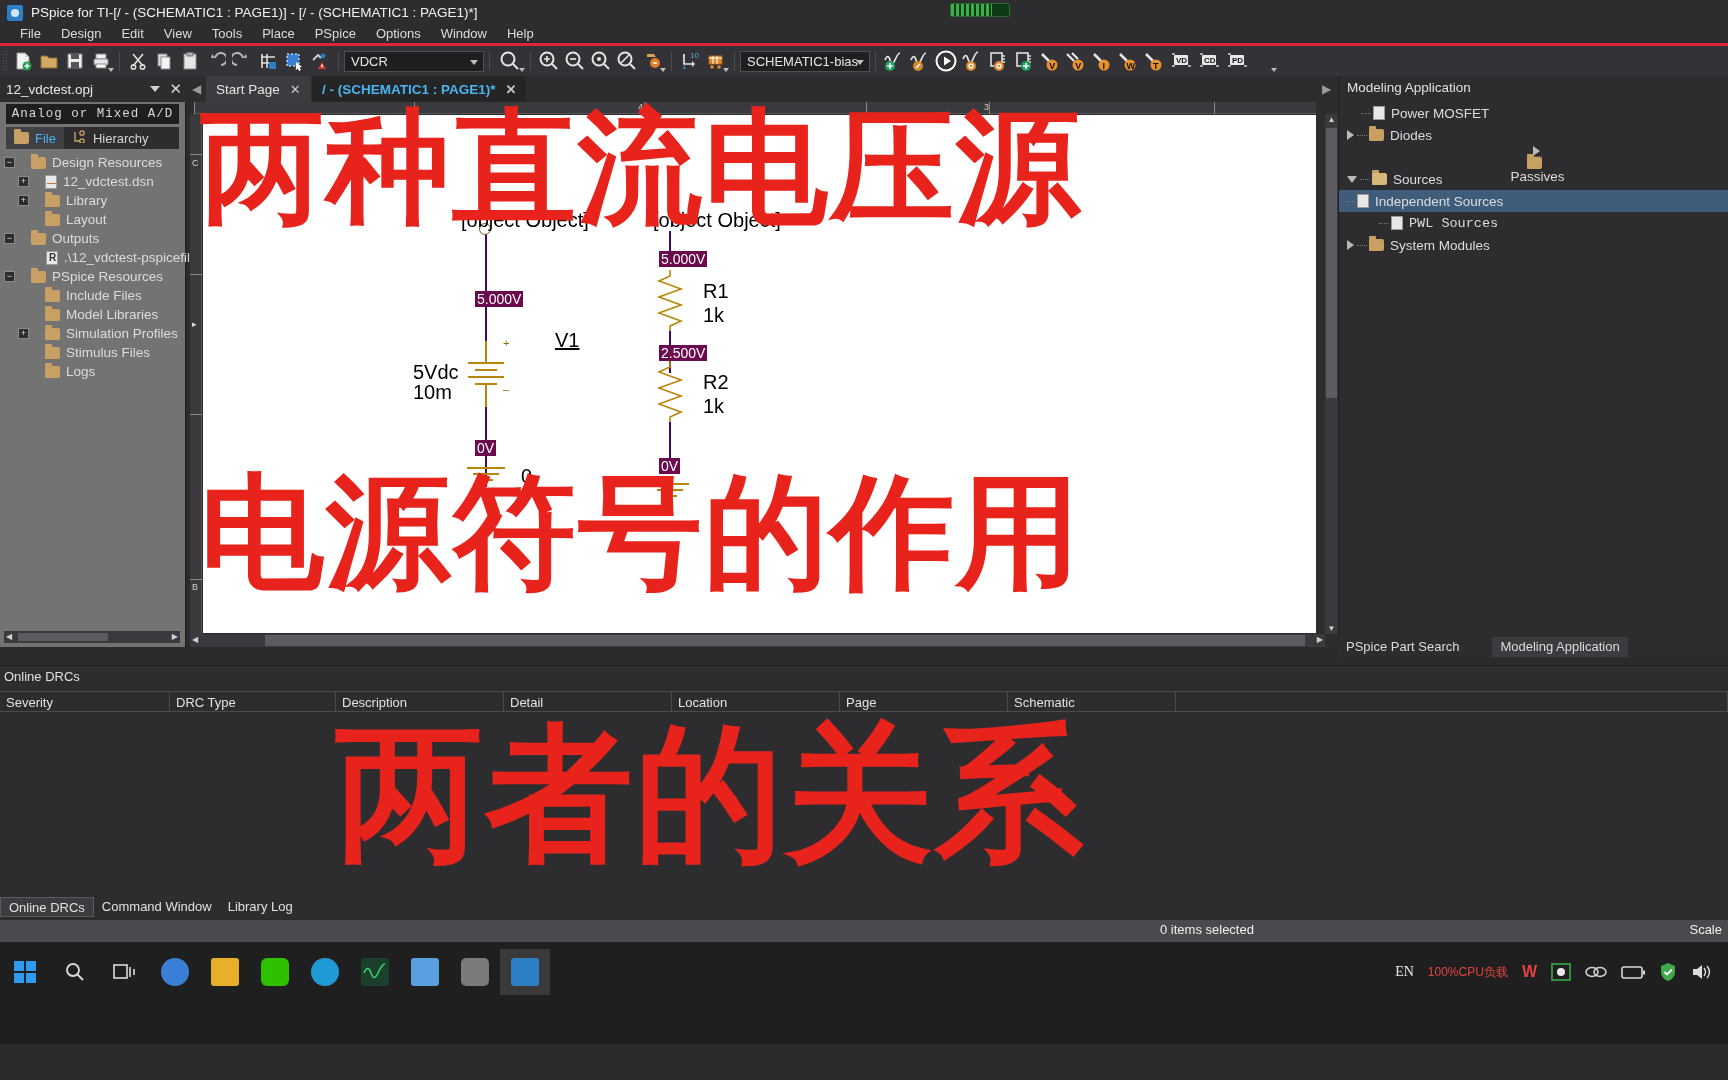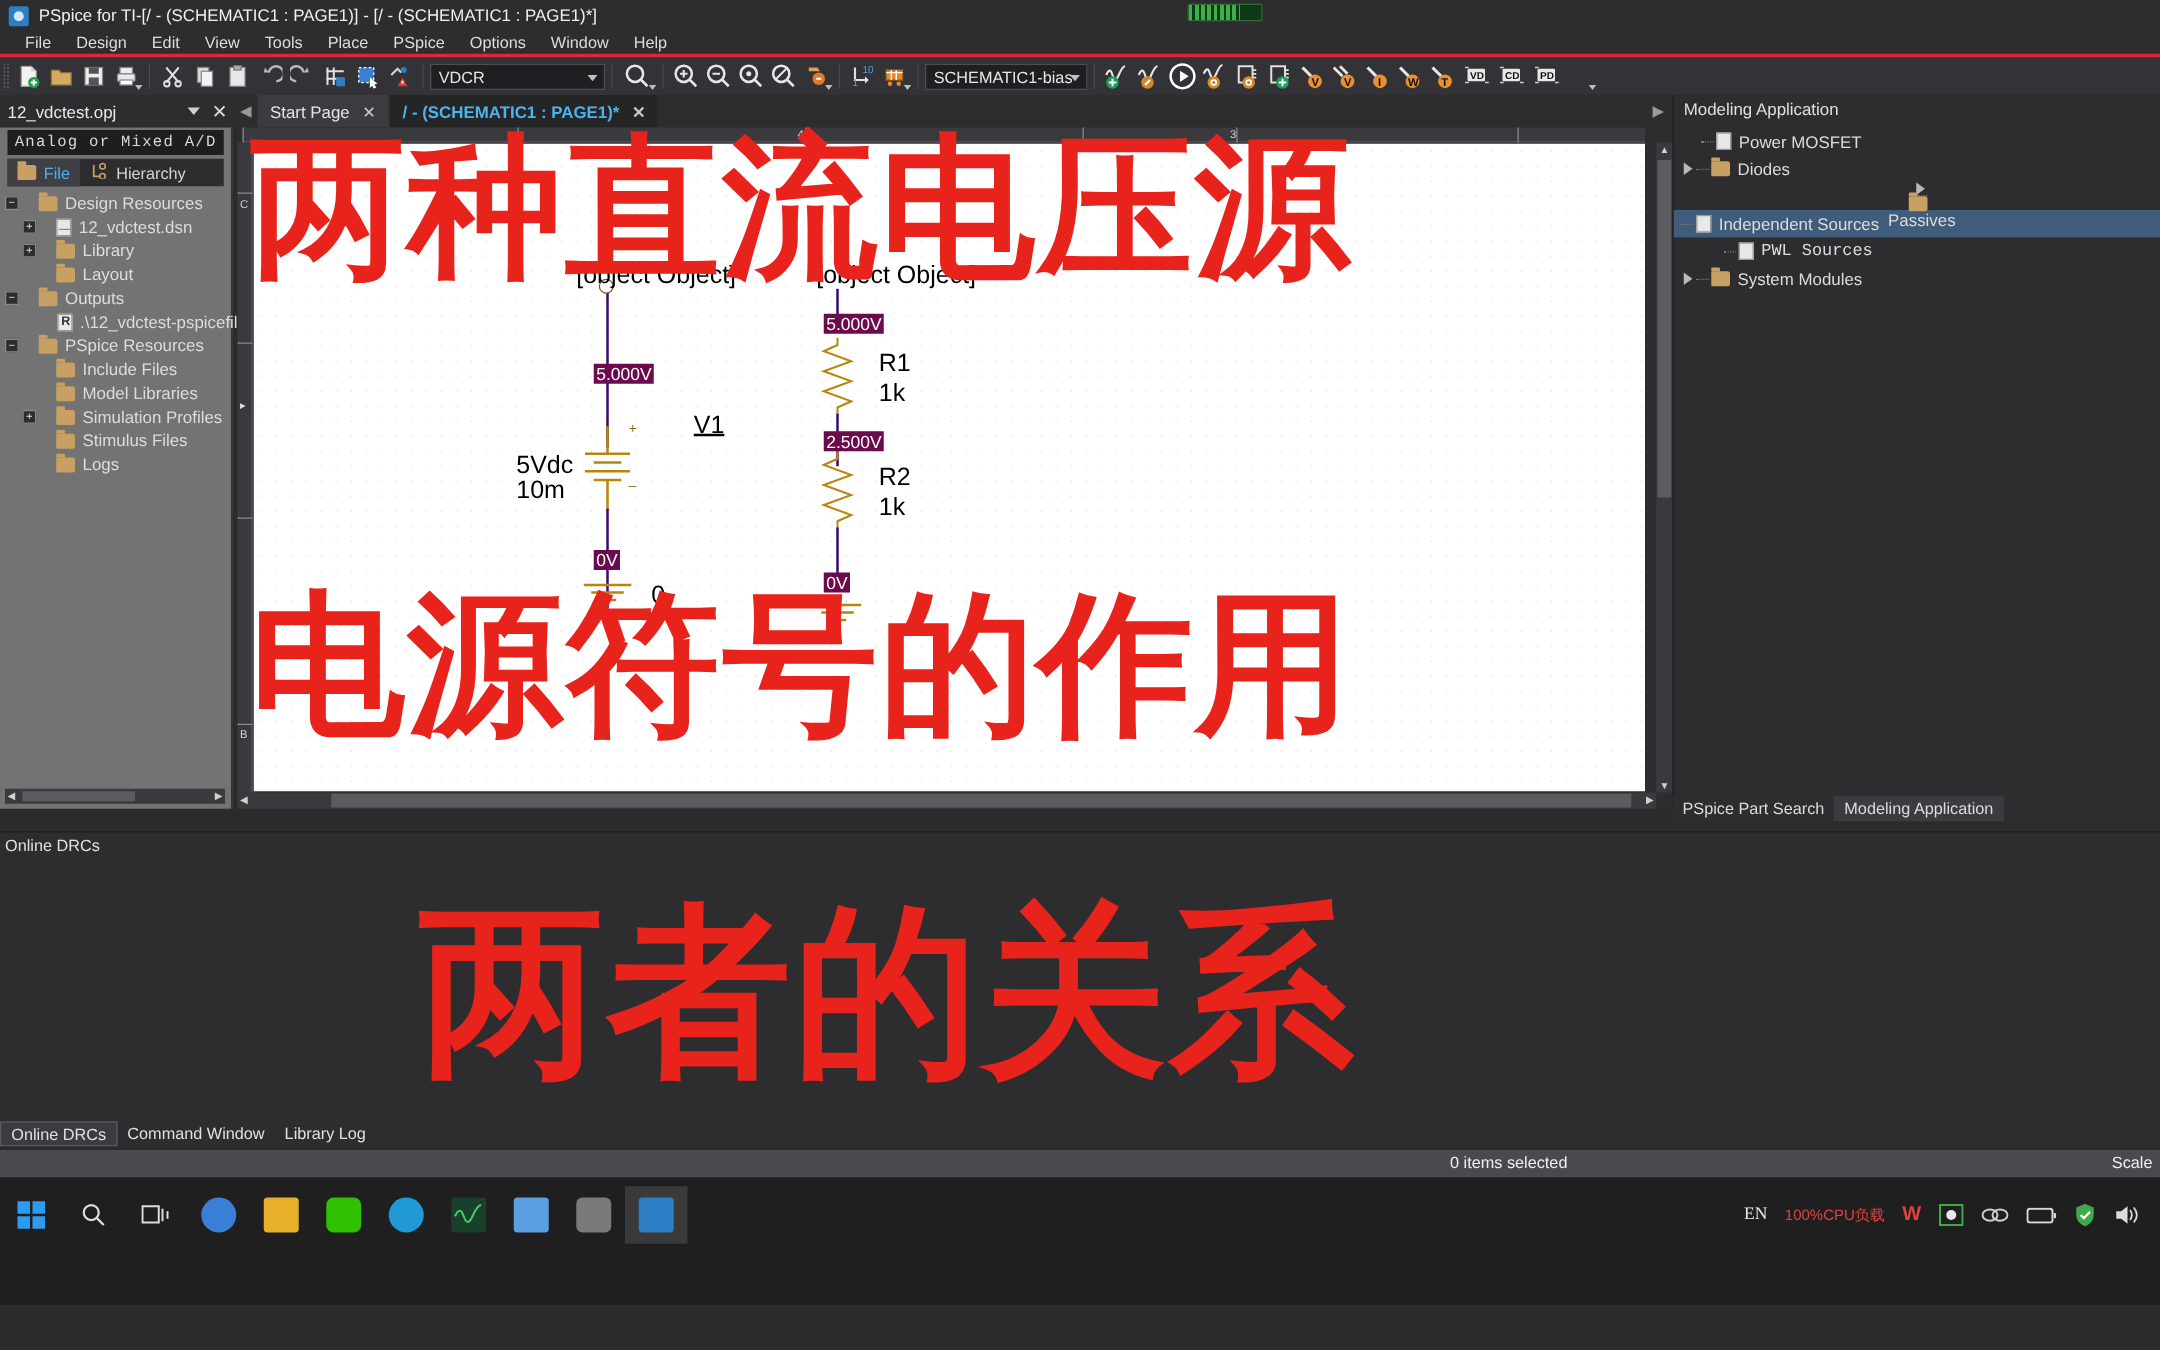--- a/index.html
+++ b/index.html
@@ -120,21 +120,21 @@
     color:#e0e0e0; }
   .rtree { padding-top:4px; }
   .rnode { display:flex; align-items:center; height:22px; font-size:13.5px; color:#dcdcdc;
     white-space:nowrap; padding-left:6px;}
   .rnode.sel { background:#3f5d7a; }
   .tri { width:0;height:0;border-top:5px solid transparent;border-bottom:5px solid transparent;
     border-left:7px solid #b9b9b9; margin-right:3px; flex:none;}
   .tri.open { border-left:5px solid transparent;border-right:5px solid transparent;
     border-top:7px solid #b9b9b9; border-bottom:0; margin-right:3px;}
   #rp-bottomtabs { position:absolute; left:1338px; top:636px; width:390px; height:22px;
-    background:#2d2d30; display:flex; align-items:center; font-size:13px; }
+    background:#2d2d30; display:flex; align-items:center; font-size:13px;gap:25px; }
   #rp-bottomtabs .bt { padding:0 8px; height:20px; line-height:20px; color:#dcdcdc;}
   #rp-bottomtabs .bt.sel { background:#3c3c40; }
 
   
   #drcpanel { position:absolute; left:0; top:665px; width:1728px; height:250px; background:#2d2d30; }
   #drc-header { height:22px; display:flex; align-items:center; padding-left:4px; font-size:13px;
     color:#e0e0e0; border-top:1px solid #1e1e1e; }
   #drc-cols { position:absolute; left:0; top:26px; width:1728px; height:21px; background:#2d2d30;
     display:flex; border-top:1px solid #4a4a4e; border-bottom:1px solid #4a4a4e; }
   #drc-cols .c { font-size:13px; color:#e2e2e2; padding-left:6px; line-height:21px;
@@ -676,20 +676,26 @@
       <span class="dash"></span>
       <span class="folder"></span>
       <span>Diodes</span>
     </div>
     <div class="rnode" style="padding-left:8px;flex-direction:column;">
       <span class="tri"></span>
       <span class="dash"></span>
       <span class="folder"></span>
       <span>Passives</span>
     </div>
+    <div class="rnode" style="padding-left:8px;">
+      <span class="tri open"></span>
+      <span class="dash"></span>
+      <span class="folder open"></span>
+      <span>Sources</span>
+    </div>
     <div class="rnode sel" style="">
       <span class="dash"></span>
       <span class="docicon"></span>
       <span>Independent Sources</span>
     </div>
     <div class="rnode" style="padding-left:40px;font-family:Liberation Mono, monospace;">
       <span class="dash"></span>
       <span class="docicon"></span>
       <span>PWL Sources</span>
     </div>
@@ -701,20 +707,30 @@
     </div>
   </div>
 </div>
 <div id="rp-bottomtabs">
   <div class="bt">PSpice Part Search</div>
   <div class="bt sel">Modeling Application</div>
 </div>
 
 <div id="drcpanel">
   <div id="drc-header">Online DRCs</div>
+  <div id="drc-cols">
+    <div class="c" style="width:170px;">Severity</div>
+    <div class="c" style="width:166px;">DRC Type</div>
+    <div class="c" style="width:168px;">Description</div>
+    <div class="c" style="width:168px;">Detail</div>
+    <div class="c" style="width:168px;">Location</div>
+    <div class="c" style="width:168px;">Page</div>
+    <div class="c" style="width:168px;">Schematic</div>
+    <div class="c" style="flex:1;"></div>
+  </div>
   <div id="drc-body"></div>
 </div>
 
 <div id="bottomtabs">
   <div class="bt sel">Online DRCs</div>
   <div class="bt">Command Window</div>
   <div class="bt">Library Log</div>
 </div>
 <div id="statusbar">
   <span class="s1">0 items selected</span>

